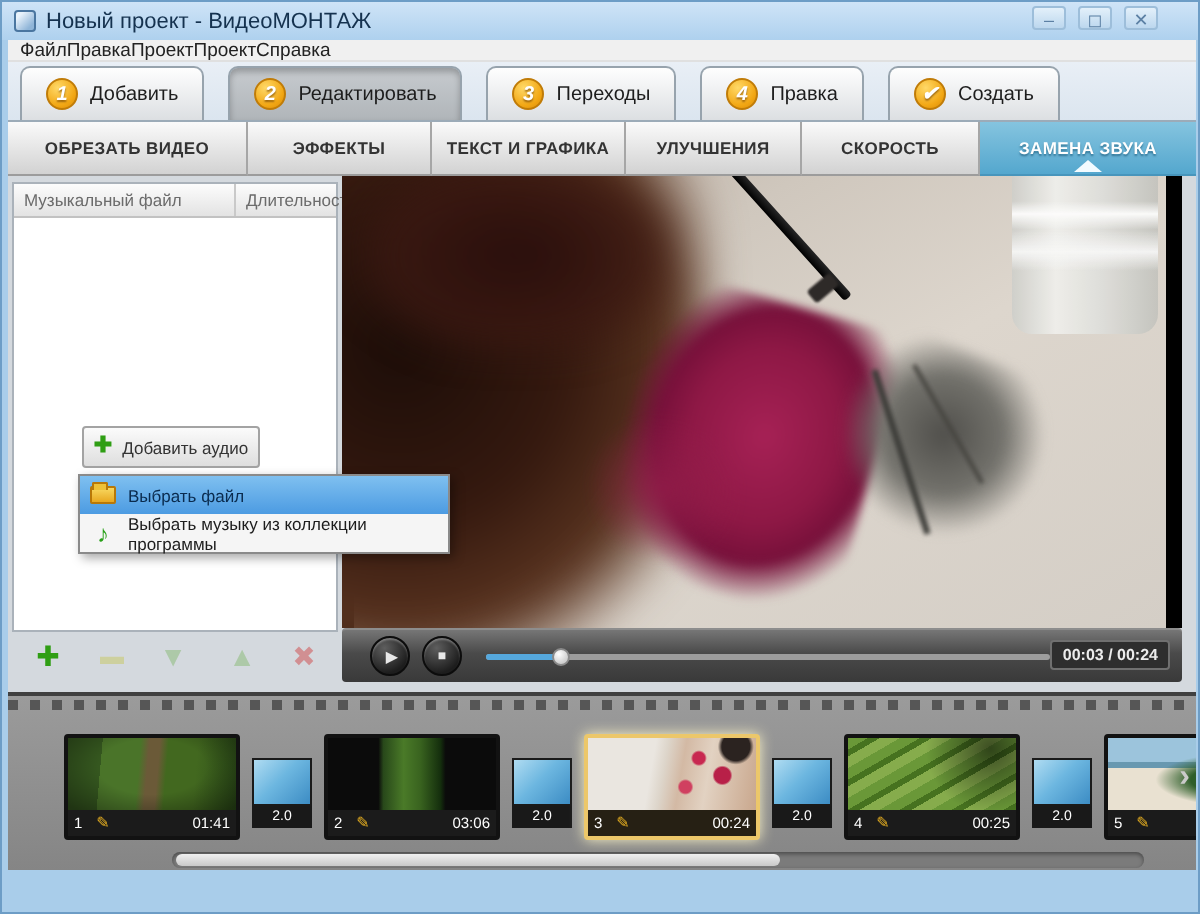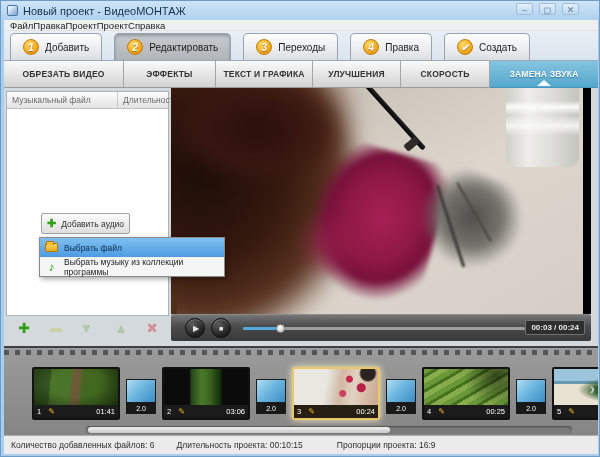--- a/index.html
+++ b/index.html
@@ -362,19 +362,14 @@
         <span class="clip-dur"></span>
       </div>
     </div>
 
     <div class="tl-chevron">›</div>
     <div class="tl-scrollbar">
       <div class="tl-scroll-thumb"></div>
     </div>
   </div>
 
-  <div class="statusbar">
-    <span class="sb1">Количество добавленных файлов: 6</span>
-    <span class="sb2">Длительность проекта: 00:10:15</span>
-    <span class="sb3">Пропорции проекта: 16:9</span>
-  </div>
 
 </div>
 
 </body></html>

